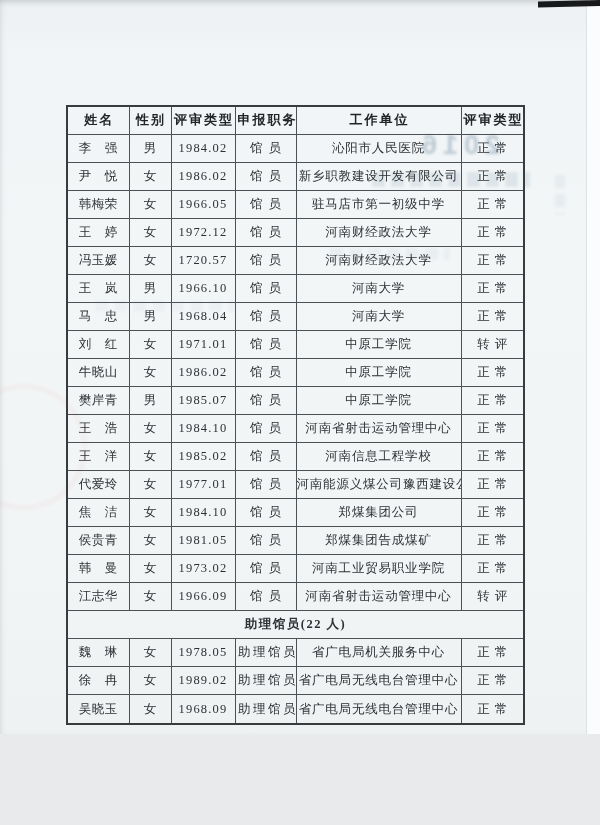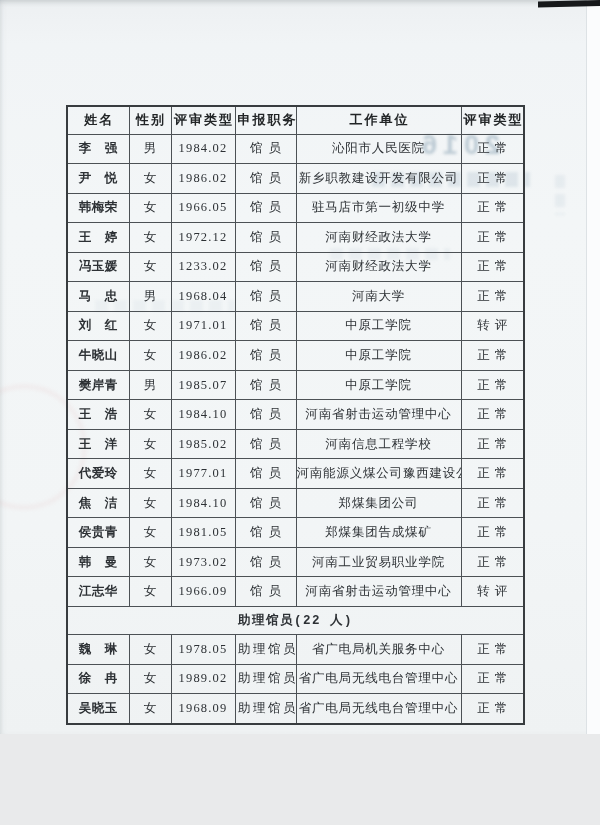--- a/index.html
+++ b/index.html
@@ -52,28 +52,28 @@
   table.main th, table.main td {
     border:1px solid #4c5155; text-align:center; vertical-align:middle;
     padding:0; overflow:hidden; white-space:nowrap;
   }
   table.main thead tr { height:28px; }
   table.main th {
     font-family:"Liberation Sans",sans-serif; font-weight:bold;
     font-size:13px; color:#222527; letter-spacing:2px; text-indent:2px;
   }
   table.main td { font-size:12.5px; color:#2d3135; }
-  td.name   { letter-spacing:.5px;font-weight:bold; }
+  td.name   { letter-spacing:.5px; }
   td.birth  { font-family:"Liberation Serif","DejaVu Serif",serif; letter-spacing:1.2px;margin-top:44px; }
   td.position { letter-spacing:2.5px; text-indent:2.5px; }
   td.position.wide-ls { letter-spacing:6px; text-indent:6px; }
   td.unit   { text-align:left; padding-left:8px; letter-spacing:.8px; }
   td.review { letter-spacing:5px; text-indent:5px; }
   td.section {
-    font-family:Liberation Mono, monospace; font-weight:bold;
+    font-family:Liberation Serif, serif; font-weight:bold;
     font-size:13.5px; color:#222527; letter-spacing:1.5px; height:27px;
   }
   .footer {
     position:absolute; left:63px; top:765px;
     font-size:13.5px; color:#3c4044; letter-spacing:3px;
   }
 </style>
 </head>
 <body>
 
@@ -137,23 +137,31 @@
           <td class="name">王　婷</td>
           <td class="gender">女</td>
           <td class="birth">1972.12</td>
           <td class="position wide-ls">馆员</td>
           <td class="unit">河南财经政法大学</td>
           <td class="review">正常</td>
         </tr>
         <tr>
           <td class="name">冯玉媛</td>
           <td class="gender">女</td>
-          <td class="birth">1233.02</td>
+          <td class="birth">1720.57</td>
           <td class="position wide-ls">馆员</td>
           <td class="unit">河南财经政法大学</td>
+          <td class="review">正常</td>
+        </tr>
+        <tr>
+          <td class="name">王　岚</td>
+          <td class="gender">男</td>
+          <td class="birth">1966.10</td>
+          <td class="position wide-ls">馆员</td>
+          <td class="unit">河南大学</td>
           <td class="review">正常</td>
         </tr>
         <tr>
           <td class="name">马　忠</td>
           <td class="gender">男</td>
           <td class="birth">1968.04</td>
           <td class="position wide-ls">馆员</td>
           <td class="unit">河南大学</td>
           <td class="review">正常</td>
         </tr>

